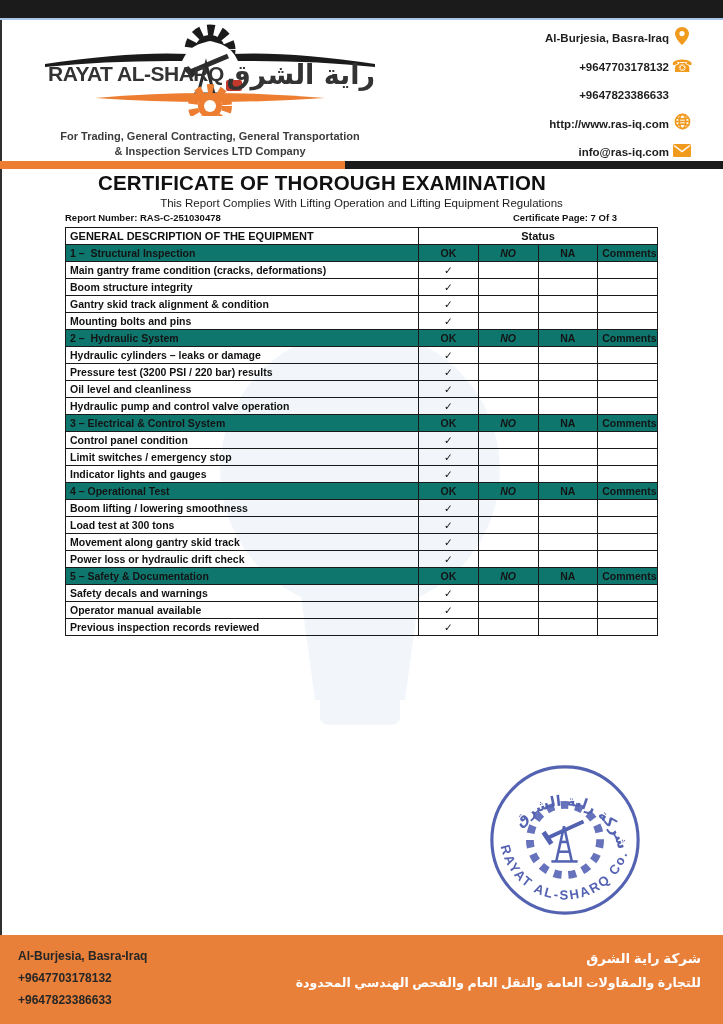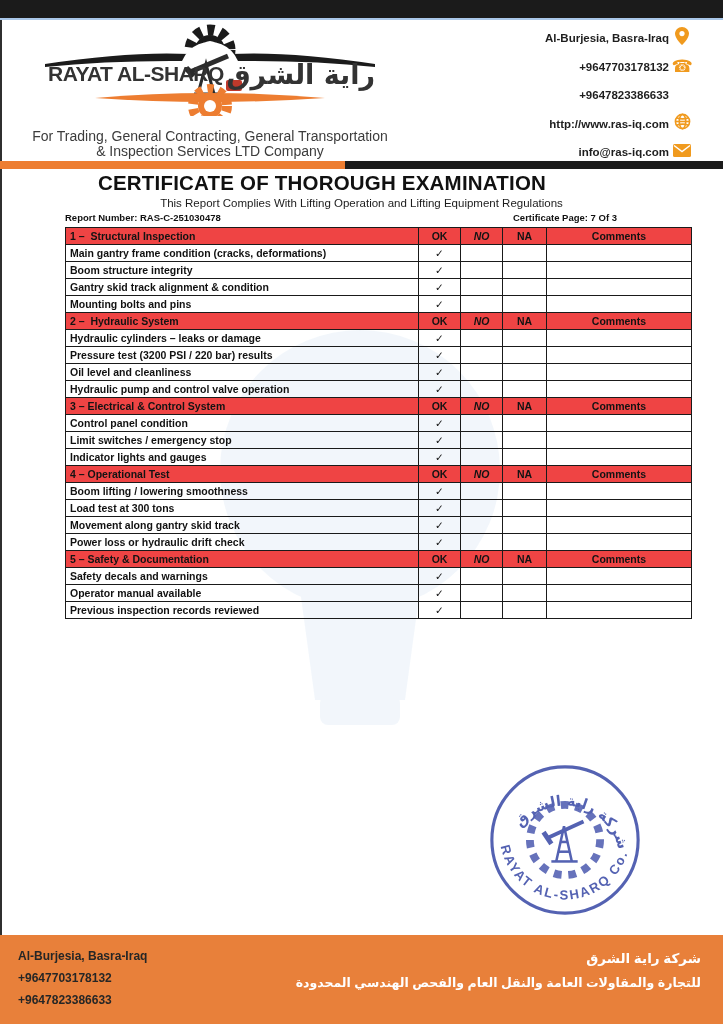--- a/index.html
+++ b/index.html
@@ -4,21 +4,21 @@
 <style>
   html,body{margin:0;padding:0;background:#e9e9e9;}
   .page{
     position:relative;width:723px;height:1024px;margin:0 auto;background:#ffffff;
     font-family:"Liberation Sans","DejaVu Sans",sans-serif;overflow:hidden;
   }
   .topbar{position:absolute;top:0;left:0;width:723px;height:18px;background:#1b1b1b;border-bottom:2px solid #a9c7e8;}
   .left-edge{position:absolute;top:20px;left:0;width:2px;height:915px;background:#2f2f2f;}
   
   .logo-wrap{position:absolute;top:24px;left:30px;width:360px;text-align:center;}
-  .tagline{font-size:14px;font-weight:400;color:#3c3c3c;line-height:13px;margin-top:2px;}
+  .tagline{font-size:11px;font-weight:700;color:#3c3c3c;line-height:13px;margin-top:2px;}
   .contact{position:absolute;top:24px;right:28px;width:260px;}
   .contact-row{display:flex;justify-content:flex-end;align-items:center;height:28.5px;}
   .contact-text{font-size:11.5px;font-weight:700;color:#1e1e1e;}
   .contact-ic{width:26px;text-align:center;flex:0 0 26px;}
   .phone-glyph{font-family:"DejaVu Sans",sans-serif;color:#f09a1e;font-size:17px;line-height:1;}
   
   .divider{position:absolute;top:161px;left:0;width:723px;height:8px;display:flex;}
   .divider .o{width:345px;background:#ed7d31;}
   .divider .b{flex:1;background:#1b1b1b;}
   
@@ -28,21 +28,21 @@
   
   .watermark{position:absolute;top:300px;left:170px;opacity:.45;pointer-events:none;}
   
   table.insp{position:absolute;top:227px;left:65px;width:593px;border-collapse:collapse;table-layout:fixed;}
   table.insp td{border:1px solid #1a1a1a;height:16px;padding:0 4px;font-size:10.5px;font-weight:700;color:#111;overflow:hidden;white-space:pre-wrap;line-height:15px;}
   td.c-label{width:344px;text-align:left;}
   td.c-ok{width:33px;text-align:center;}
   td.c-no{width:33px;text-align:center;font-style:italic;}
   td.c-na{width:35px;text-align:center;}
   td.c-com{width:136px;text-align:center;}
-  tr.sec td{background:#ef4444;color:#131313;}
+  tr.sec td{background:#0f766e;color:#131313;}
   tr.head td{font-size:11px;}
   td.check{font-weight:400;color:#3d3d3d;font-size:11px;font-family:"DejaVu Sans",sans-serif;}
   
   .stamp{position:absolute;top:762px;left:487px;width:156px;height:156px;opacity:.88;}
   
   .footer{position:absolute;top:935px;left:0;width:723px;height:89px;background:#e8803a;}
   .footer-left{position:absolute;top:10px;left:18px;font-size:12px;font-weight:700;color:#262626;line-height:22px;}
   .footer-right{position:absolute;top:12px;right:22px;text-align:right;color:#ffffff;direction:rtl;}
   .footer-right .l1{font-size:13.5px;font-weight:700;line-height:24px;}
   .footer-right .l2{font-size:12.5px;font-weight:700;line-height:24px;}
@@ -150,20 +150,24 @@
 
   <div class="cert-title">CERTIFICATE OF THOROUGH EXAMINATION</div>
   <div class="cert-sub">This Report Complies With Lifting Operation and Lifting Equipment Regulations</div>
   <div class="report-line">
     <span>Report Number: RAS-C-251030478</span>
     <span>Certificate Page: 7 Of 3</span>
   </div>
 
   <table class="insp">
     <tbody id="insp-body">
+        <tr class="head">
+          <td class="c-label">GENERAL DESCRIPTION OF THE EQUIPMENT</td>
+          <td class="" colspan="4" style="text-align: center;">Status</td>
+        </tr>
         <tr class="sec">
           <td class="c-label">1 –  Structural Inspection</td>
           <td class="c-ok" style="text-align: center;">OK</td>
           <td class="c-no" style="text-align: center;">NO</td>
           <td class="c-na" style="text-align: center;">NA</td>
           <td class="c-com" style="text-align: center;">Comments</td>
         </tr>
         <tr>
           <td class="c-label">Main gantry frame condition (cracks, deformations)</td>
           <td class="c-ok check">✓</td>

